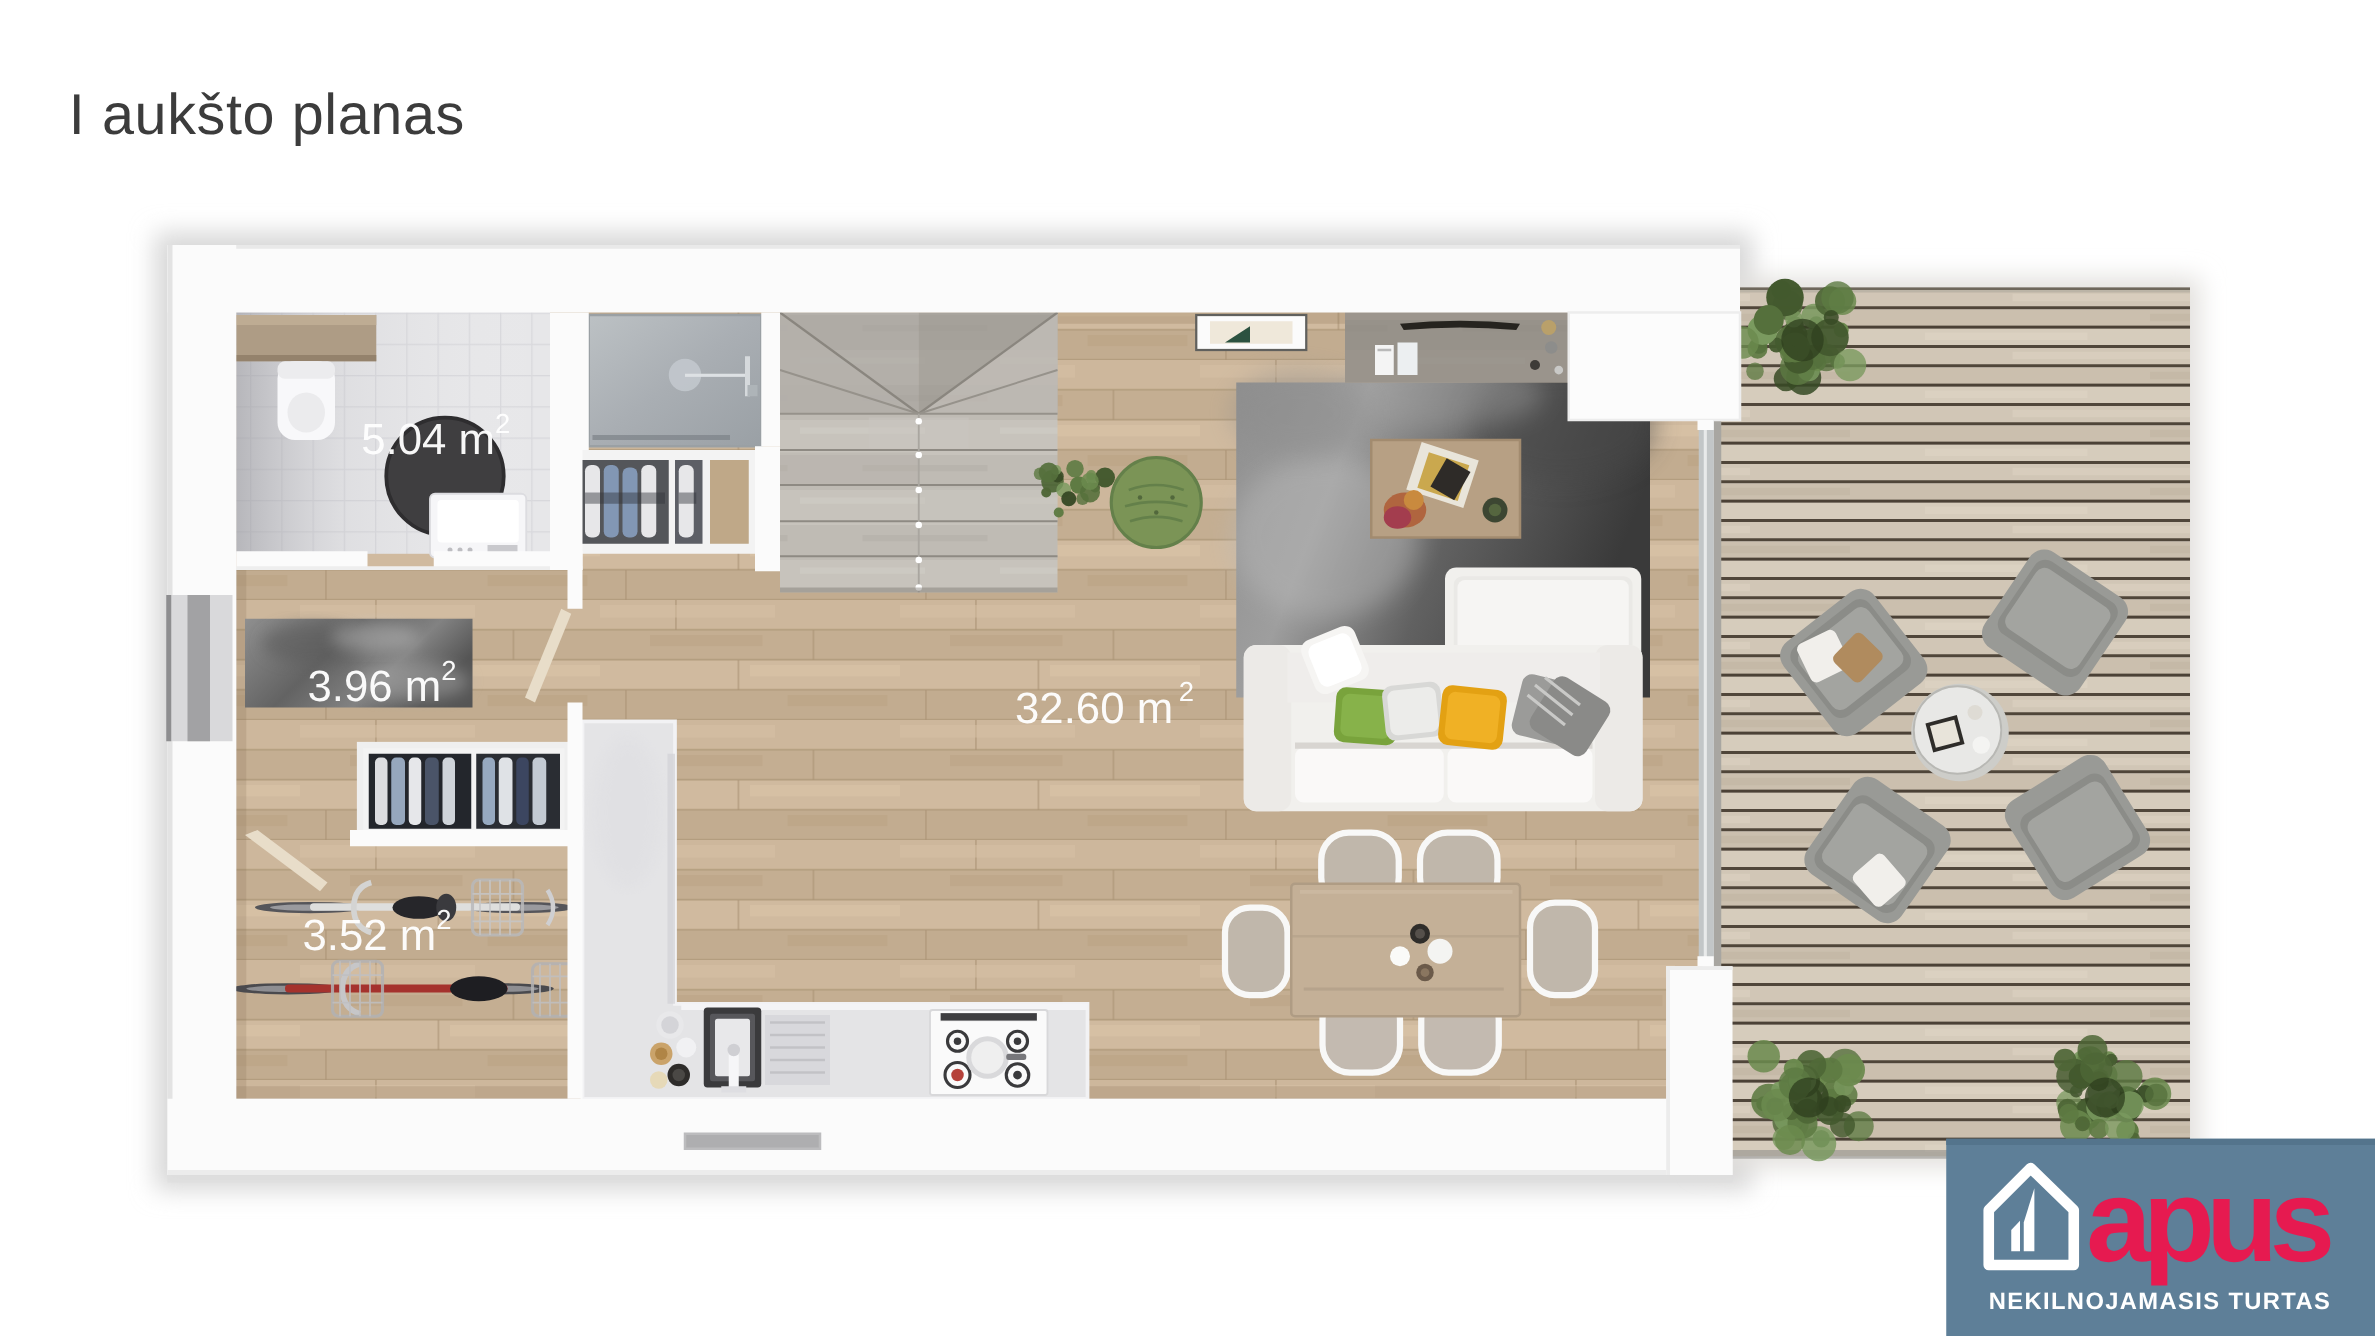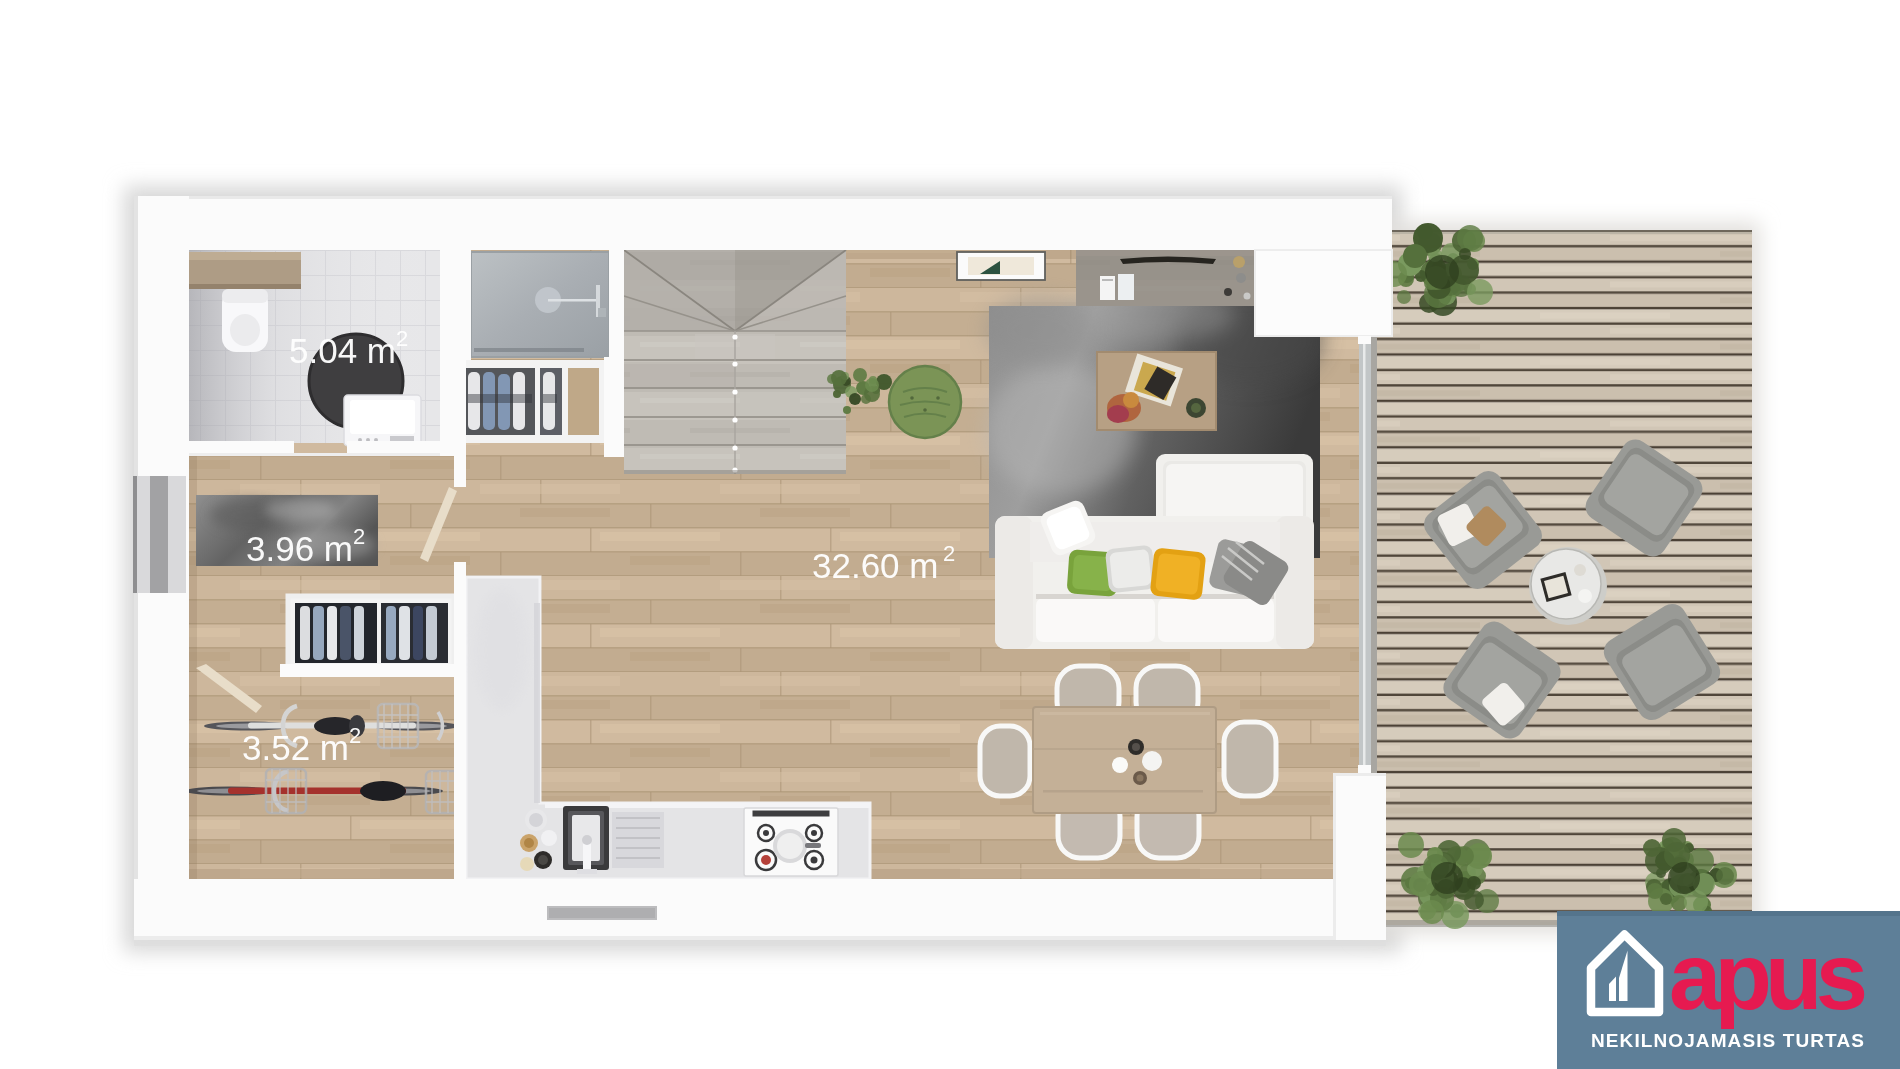--- a/index.html
+++ b/index.html
@@ -5,20 +5,21 @@
   html,body{margin:0;padding:0;width:1900px;height:1069px;background:#ffffff;overflow:hidden;
     font-family:"Liberation Sans", sans-serif;}
   #stage{position:relative;width:1900px;height:1069px;}
   #title{position:absolute;z-index:5;left:55px;top:64px;font-size:46px;color:#3c3c3c;letter-spacing:0.5px;}
   svg text{font-family:"Liberation Sans", sans-serif;}
 </style>
 </head>
 <body>
 <div id="stage">
 
+<div id="title">I aukšto planas</div>
 <svg width="1900" height="1069" viewBox="0 0 1900 1069" style="position:absolute;left:0;top:0;">
 <defs>
   <pattern id="wood" width="240" height="96" patternUnits="userSpaceOnUse">
     <rect x="0" y="0" width="240" height="24" fill="#cdb79c"></rect>
     <rect x="0" y="24" width="240" height="24" fill="#c4ae92"></rect>
     <rect x="0" y="48" width="240" height="24" fill="#d0ba9f"></rect>
     <rect x="0" y="72" width="240" height="24" fill="#c2ac90"></rect>
     <rect x="0" y="23" width="240" height="1.5" fill="#ad9778" opacity="0.7"></rect>
     <rect x="0" y="47" width="240" height="1.5" fill="#ad9778" opacity="0.7"></rect>
     <rect x="0" y="71" width="240" height="1.5" fill="#ad9778" opacity="0.7"></rect>

